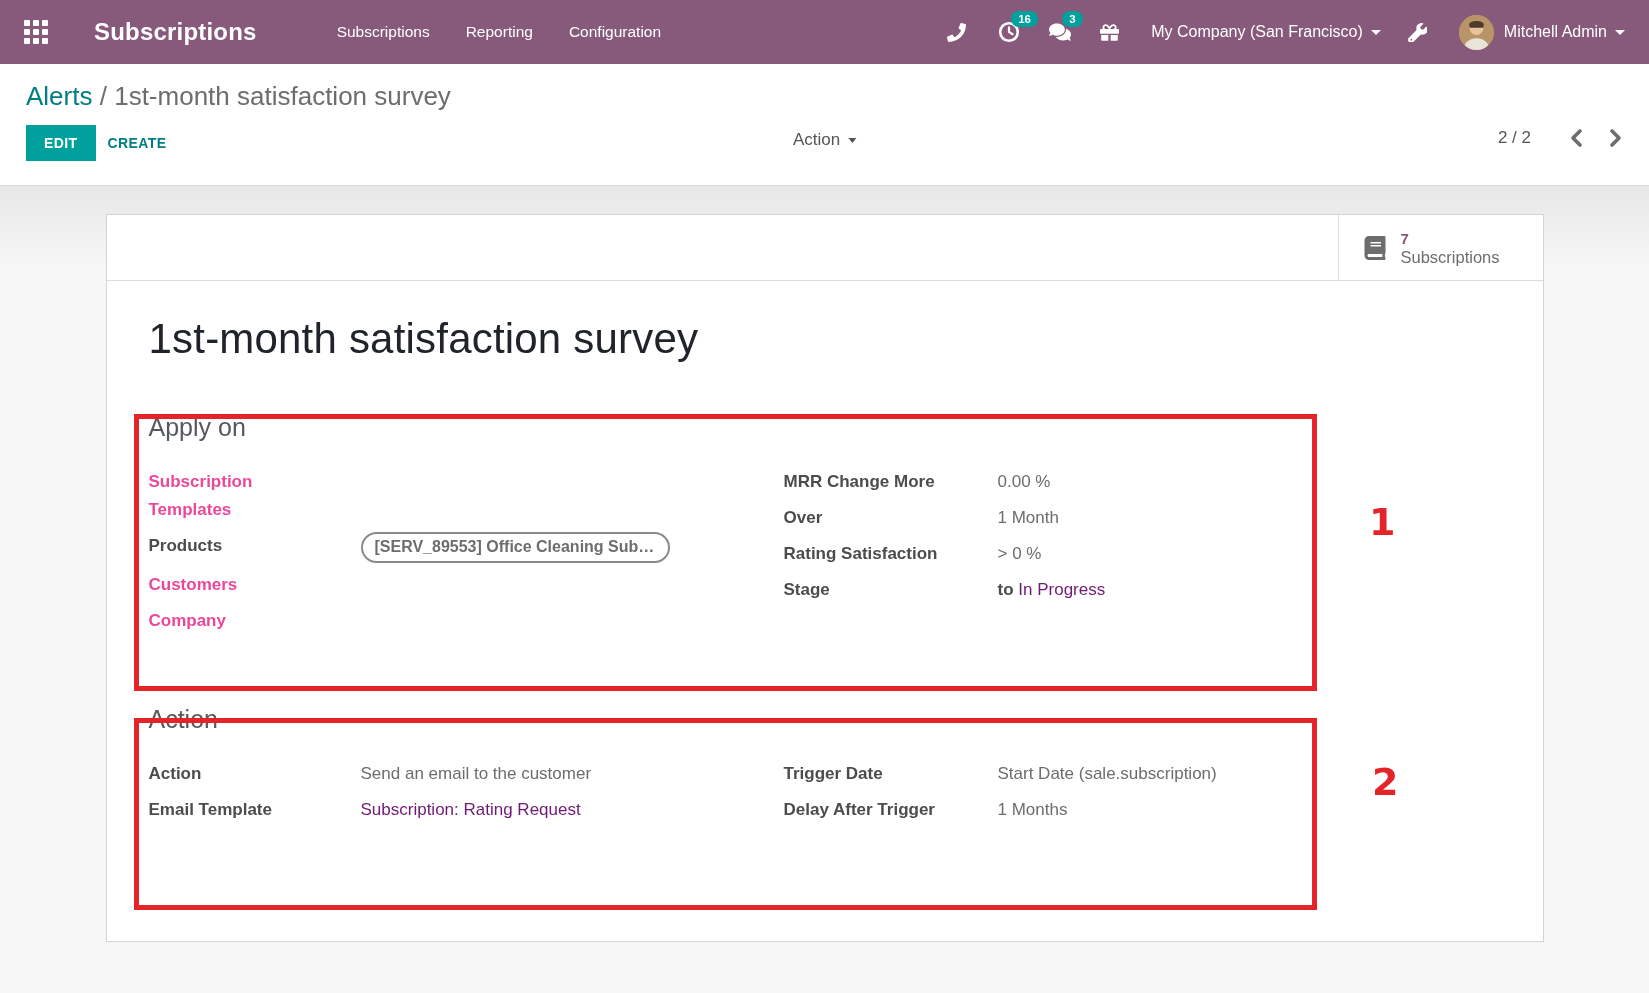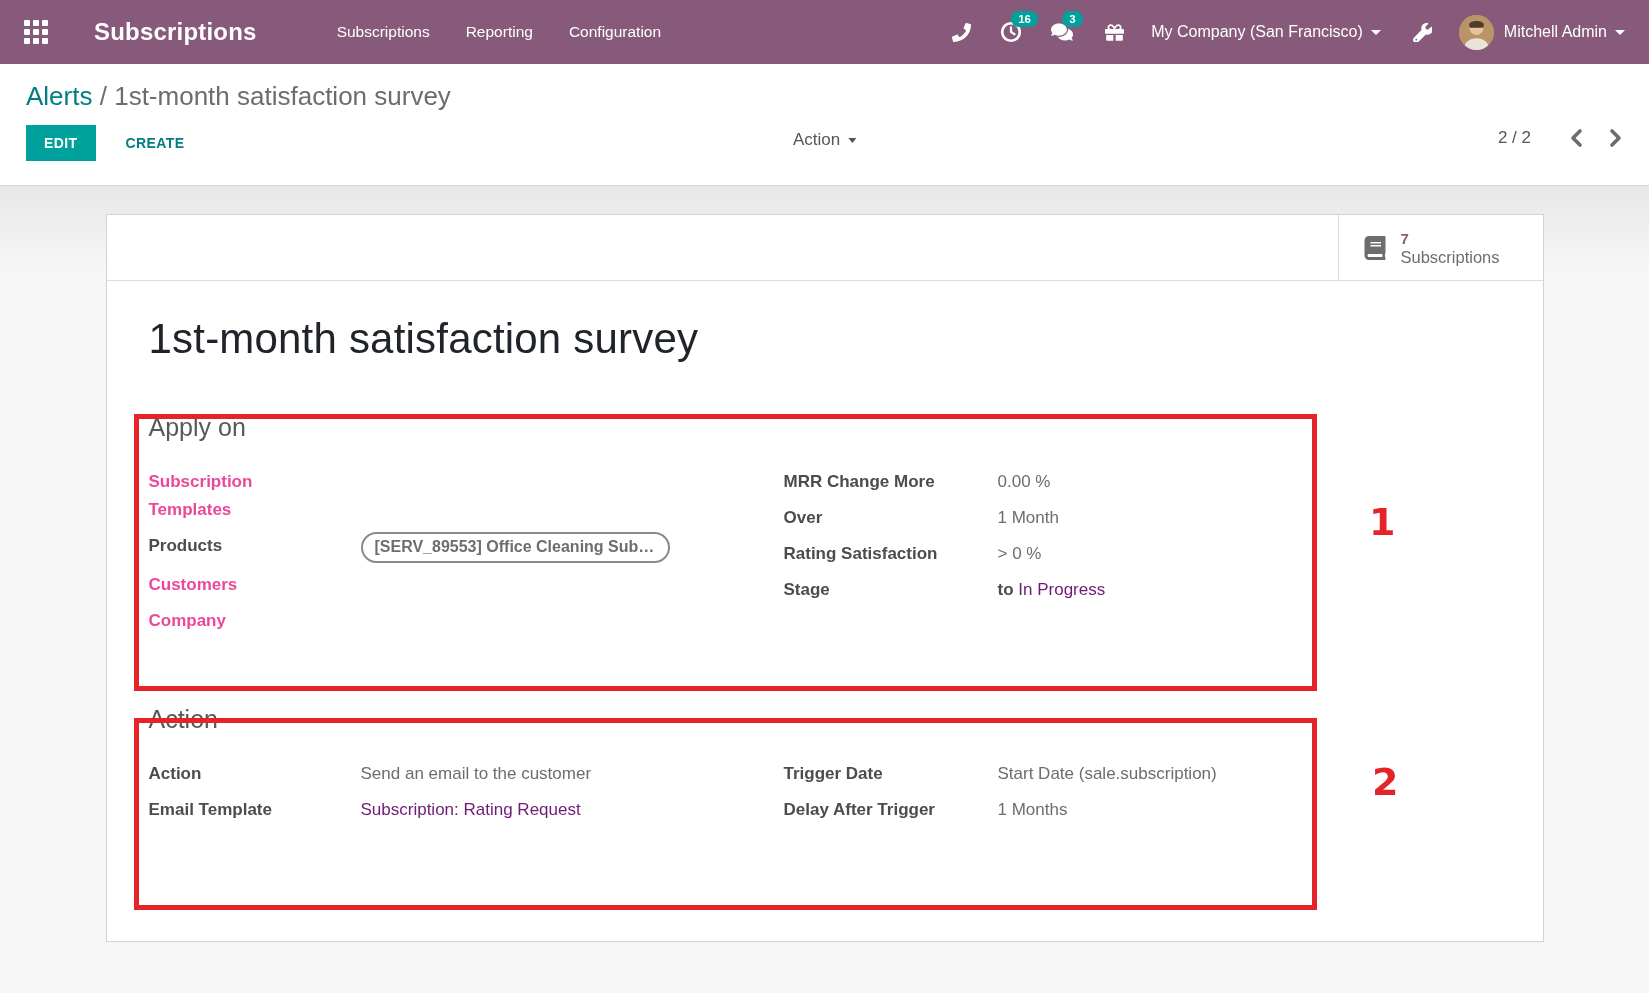--- a/index.html
+++ b/index.html
@@ -14,40 +14,40 @@
   .navbar {
     height: 64px; background: #875A7B; color: #fff;
     display: flex; align-items: center; padding: 0 24px;
   }
   .apps-grid { width: 24px; height: 24px; display: grid; grid-template-columns: repeat(3, 6px); grid-template-rows: repeat(3, 6px); gap: 3px; cursor: pointer; }
   .apps-grid span { background: #fff; border-radius: 1px; }
   .brand { font-size: 24px; font-weight: 700; margin-left: 46px; letter-spacing: .2px; }
   .nav-menu { display: flex; gap: 36px; margin-left: 80px; font-size: 15.5px; }
   .nav-menu .menu-item { cursor: pointer; line-height: 64px; }
   .systray { margin-left: auto; display: flex; align-items: center; gap: 27px; }
-  .tray-icon { position: relative; width: 24px; height: 24px; display: flex; align-items: center; justify-content: flex-end; cursor: pointer; }
+  .tray-icon { position: relative; width: 24px; height: 24px; display: flex; align-items: center; justify-content: flex-start; cursor: pointer; }
   .tray-icon svg { display: block; }
   .badge {
     position: absolute; top: -9px; left: 13px;
     background: #00A09D; color: #fff; font-size: 11.5px; font-weight: 700;
     border-radius: 10px; padding: 2px 7px; line-height: 12px;
   }
   .caret-down { width: 0; height: 0; border-left: 5px solid transparent; border-right: 5px solid transparent; border-top: 5px solid #fff; display: inline-block; margin-left: 8px; }
   .company-switch, .user-menu { display: flex; align-items: center; font-size: 16px; cursor: pointer; text-align: right; }
   .avatar { width: 35px; height: 35px; border-radius: 50%; overflow: hidden; background: #a98264; margin-right: 10px; flex: none; }
   
   .control-panel { height: 122px; background: #fff; border-bottom: 1px solid #d9d9d9; padding: 16px 26px 0 26px; position: relative; }
   .breadcrumb { font-size: 26px; color: #6d6d6d; line-height: 32px; }
   .breadcrumb .bc-link { color: #017E84; cursor: pointer; text-decoration: none; }
-  .cp-buttons { display: flex; align-items: center; margin-top: 12px; position: relative; height: 38px; gap: 8px; }
+  .cp-buttons { display: flex; align-items: center; margin-top: 12px; position: relative; height: 38px; }
   .btn-primary {
     background: #00A09D; color: #fff; border: none; font-size: 14px; font-weight: 700;
     padding: 10px 18px; letter-spacing: .4px; cursor: pointer; font-family: inherit;
   }
-  .btn-link { background: none; border: none; color: #017E84; font-size: 14px; font-weight: 700; margin-left: 22px; letter-spacing: .4px; cursor: pointer; font-family: inherit; }
+  .btn-link { background: none; border: none; color: #017E84; font-size: 14px; font-weight: 700; margin-left: 12px; letter-spacing: .4px; cursor: pointer; font-family: inherit; }
   .action-dd { position: absolute; left: 50%; transform: translateX(-50%); top: 6px; font-size: 17px; color: #555; display: flex; align-items: center; cursor: pointer; }
   .action-dd .caret-down { border-top-color: #555; border-left-width: 4px; border-right-width: 4px; }
   .pager { position: absolute; right: 0; top: 4px; display: flex; align-items: center; gap: 38px; }
   .pager-value { font-size: 17px; color: #555; cursor: pointer; }
   .pager-chevrons { display: flex; gap: 26px; }
   .chev { cursor: pointer; display: flex; align-items: center; }
   
   .content { height: 807px; background: linear-gradient(#e7e7e7, #f6f6f6 80px, #f6f6f6); }
   .sheet {
     width: 1438px; margin: 0 auto; position: relative; top: 28px;

